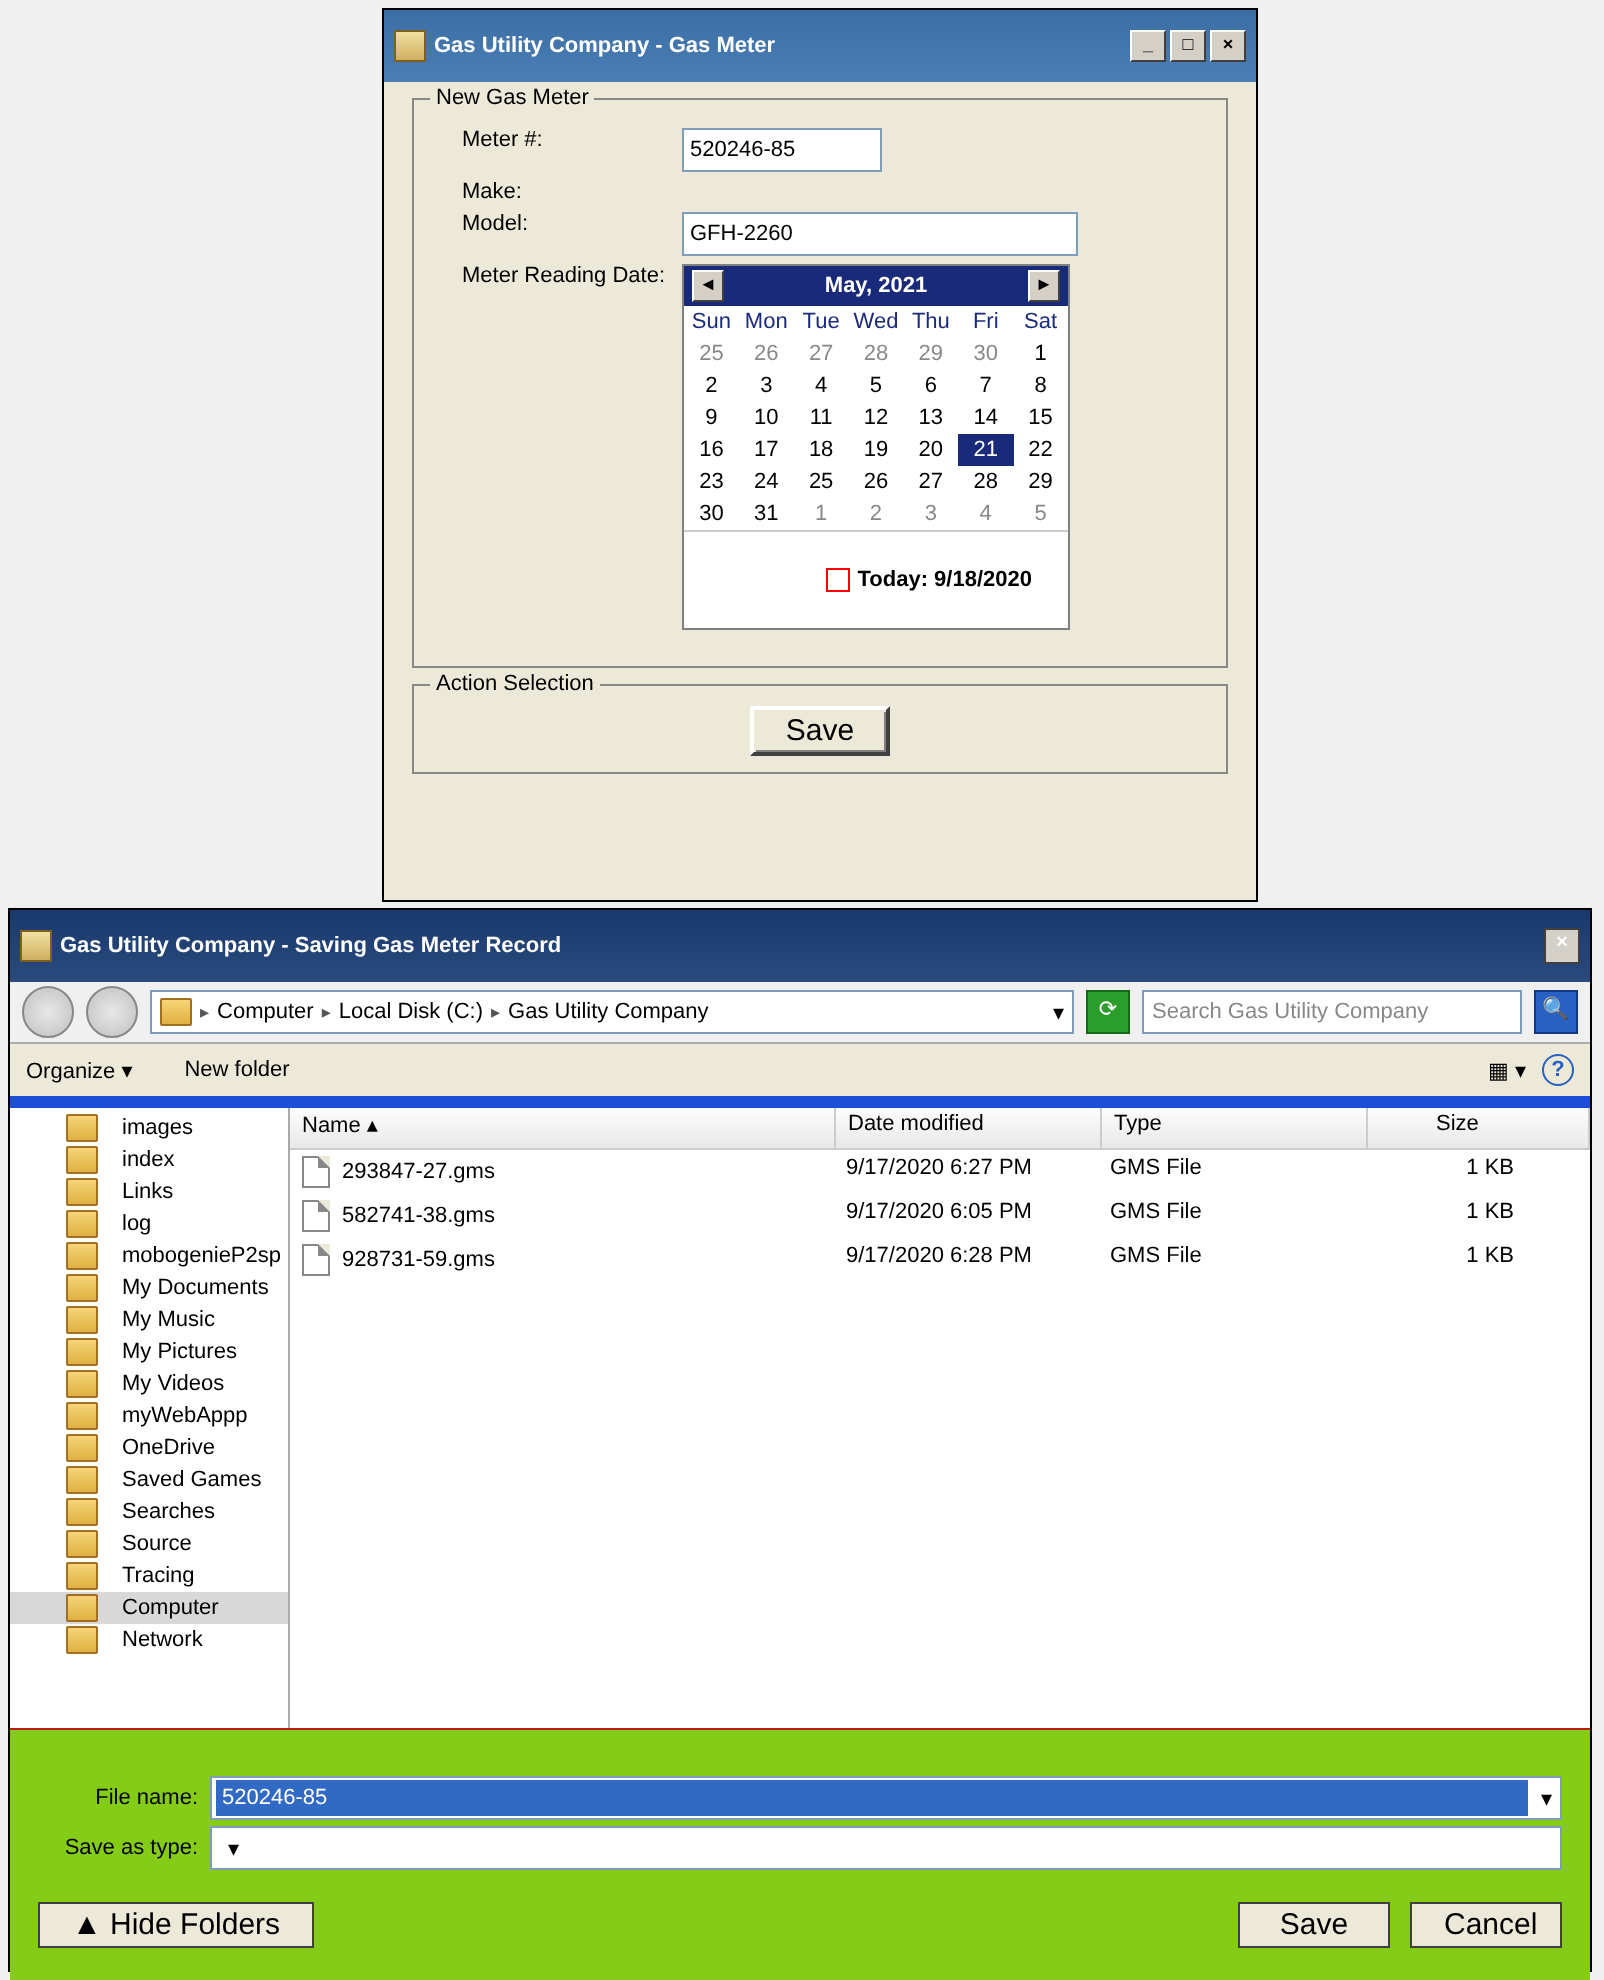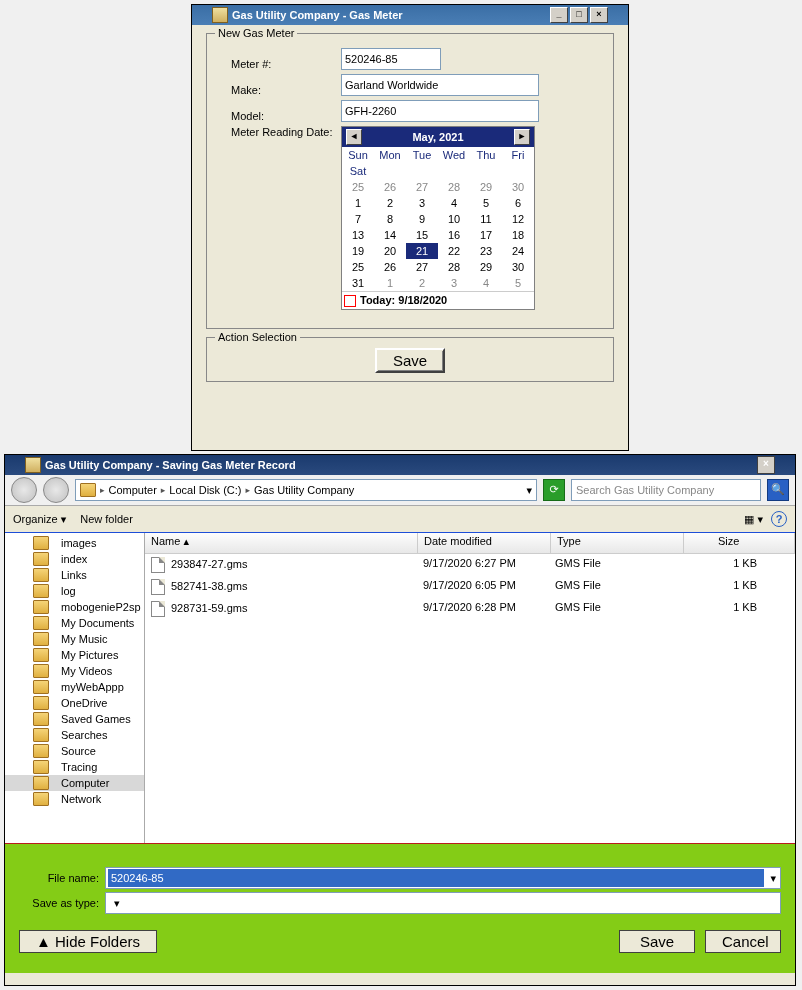--- a/index.html
+++ b/index.html
@@ -1,46 +1,46 @@
 <!DOCTYPE html>
 <html><head>
 <meta charset="utf-8">
 <style>
 body{margin:0;background:#f0f0f0;font-family:Tahoma,Segoe UI,sans-serif;font-size:11px;width:802px;height:990px;overflow:hidden}
 .win{position:absolute;background:#ece9d8;border:1px solid #000}
-.titlebar{height:20px;background:linear-gradient(#3a6ea5,#4a7eb5);color:#fff;display:flex;align-items:center;padding:0 20px;font-size:11px;font-weight:bold}
+.titlebar{height:36px;background:linear-gradient(#3a6ea5,#4a7eb5);color:#fff;display:flex;align-items:center;padding:0 5px;font-size:11px;font-weight:bold}
 .titlebar.dark{background:linear-gradient(#1a3a6e,#2a4a7e)}
 .tb-icon{width:14px;height:14px;margin-right:4px;background:linear-gradient(#f0e0a0,#d0b060);border:1px solid #806020}
 .tb-buttons{margin-left:auto;display:flex;gap:2px}
 .tb-btn{width:16px;height:14px;background:#d4d0c8;border:1px solid #fff;border-right-color:#404040;border-bottom-color:#404040;font-size:9px;text-align:center;line-height:12px;color:#000;cursor:pointer}
 .groupbox{border:1px solid #888;margin:8px 14px;padding:10px 10px 14px;position:relative}
 .groupbox>.legend{position:absolute;top:-7px;left:8px;background:#ece9d8;padding:0 3px;font-size:11px}
-.row{display:flex;align-items:flex-end;margin:4px 0}
+.row{display:flex;align-items:flex-start;margin:4px 0}
 .lbl{width:110px;padding-left:14px}
 input[type=text],select{border:1px solid #7f9db9;padding:1px 3px;height:18px;font-family:inherit;font-size:11px;background:#fff}
 .cal{border:1px solid #808080;background:#fff;width:192px}
 .cal-hdr{background:#1a2a7a;color:#fff;height:20px;display:flex;align-items:center;justify-content:space-between;padding:0 4px;font-weight:bold}
 .cal-arr{width:14px;height:14px;background:#d4d0c8;border:1px solid #fff;border-right-color:#404040;border-bottom-color:#404040;text-align:center;line-height:12px;font-size:9px;color:#000}
-.cal-grid{display:grid;grid-template-columns:repeat(6,1fr);text-align:center;font-size:11px}
+.cal-grid{display:grid;grid-template-columns:repeat(7,1fr);text-align:center;font-size:11px}
 .cal-dow{color:#1a2a7a;padding:2px 0}
 .cal-day{padding:2px 0;color:#000}
 .cal-day.grey{color:#888}
 .cal-day.sel{background:#1a2a7a;color:#fff}
-.cal-today{text-align:left;font-weight:bold;padding:2px;border-top:1px solid #ccc}
+.cal-today{text-align:right;font-weight:bold;padding:18px;border-top:1px solid #ccc}
 .cal-today-sq{display:inline-block;width:10px;height:10px;border:1px solid red;margin-right:4px;vertical-align:middle}
 .btn{background:#ece9d8;border:1px solid #404040;padding:2px 16px;cursor:pointer;font-family:inherit;font-size:15px}
 .btn.thick{border:2px solid #404040;border-top-color:#fff;border-left-color:#fff;box-shadow:inset 1px 1px #ece9d8,inset -1px -1px #808080}
 
 .savewin{left:4px;top:454px;width:790px;height:530px}
 .navbar{height:30px;background:#f0f0f0;border-bottom:1px solid #aaa;display:flex;align-items:center;padding:0 6px;gap:6px}
 .navcirc{width:24px;height:24px;border-radius:50%;background:radial-gradient(#e8e8e8,#c0c0c0);border:1px solid #888}
 .breadcrumb{flex:1;background:#fff;border:1px solid #7f9db9;height:20px;display:flex;align-items:center;padding:0 4px;gap:4px}
 .bc-sep{font-size:9px;color:#555}
 .searchbox{width:180px;background:#fff;border:1px solid #7f9db9;height:20px;color:#888;padding:0 4px;display:flex;align-items:center}
-.toolbar{height:26px;border-bottom:1px solid #1d4ed8;display:flex;align-items:center;padding:0 8px;gap:14px}
+.toolbar{height:26px;border-bottom:6px solid #1d4ed8;display:flex;align-items:center;padding:0 8px;gap:26px}
 .splitter{display:flex;height:310px}
 .tree{width:180px;border-right:1px solid #aaa;overflow-y:scroll;background:#fff;padding:2px 0}
 .tree-item{display:flex;align-items:center;padding:1px 0 1px 28px;gap:12px;cursor:pointer}
 .tree-item.sel{background:#d8d8d8}
 .folder-icon{width:14px;height:12px;background:linear-gradient(#f5d478,#e0b040);border:1px solid #a07020;border-radius:1px}
 .list{flex:1;background:#fff}
 .list-hdr{display:flex;background:linear-gradient(#fdfdfd,#e8e8e8);border-bottom:1px solid #ccc;height:20px}
 .list-hdr>div{border-right:1px solid #ccc;padding:2px 6px;font-size:11px}
 .list-row{display:flex;padding:2px 0}
 .list-row>div{padding:1px 6px}
@@ -68,21 +68,20 @@
   </div>
 
   <div class="groupbox">
     <div class="legend">New Gas Meter</div>
     <div class="row">
       <div class="lbl">Meter #:</div>
       <input type="text" style="width: 92px;" value="520246-85">
     </div>
     <div class="row">
       <div class="lbl">Make:</div>
-      <input type="text" style="width: 190px;" value="Garland Worldwide">
     </div>
     <div class="row">
       <div class="lbl">Model:</div>
       <input type="text" style="width: 190px;" value="GFH-2260">
     </div>
     <div class="row" style="align-items:flex-start">
       <div class="lbl">Meter Reading Date:</div>
       <div class="cal">
         <div class="cal-hdr">
           <div class="cal-arr">◄</div>

